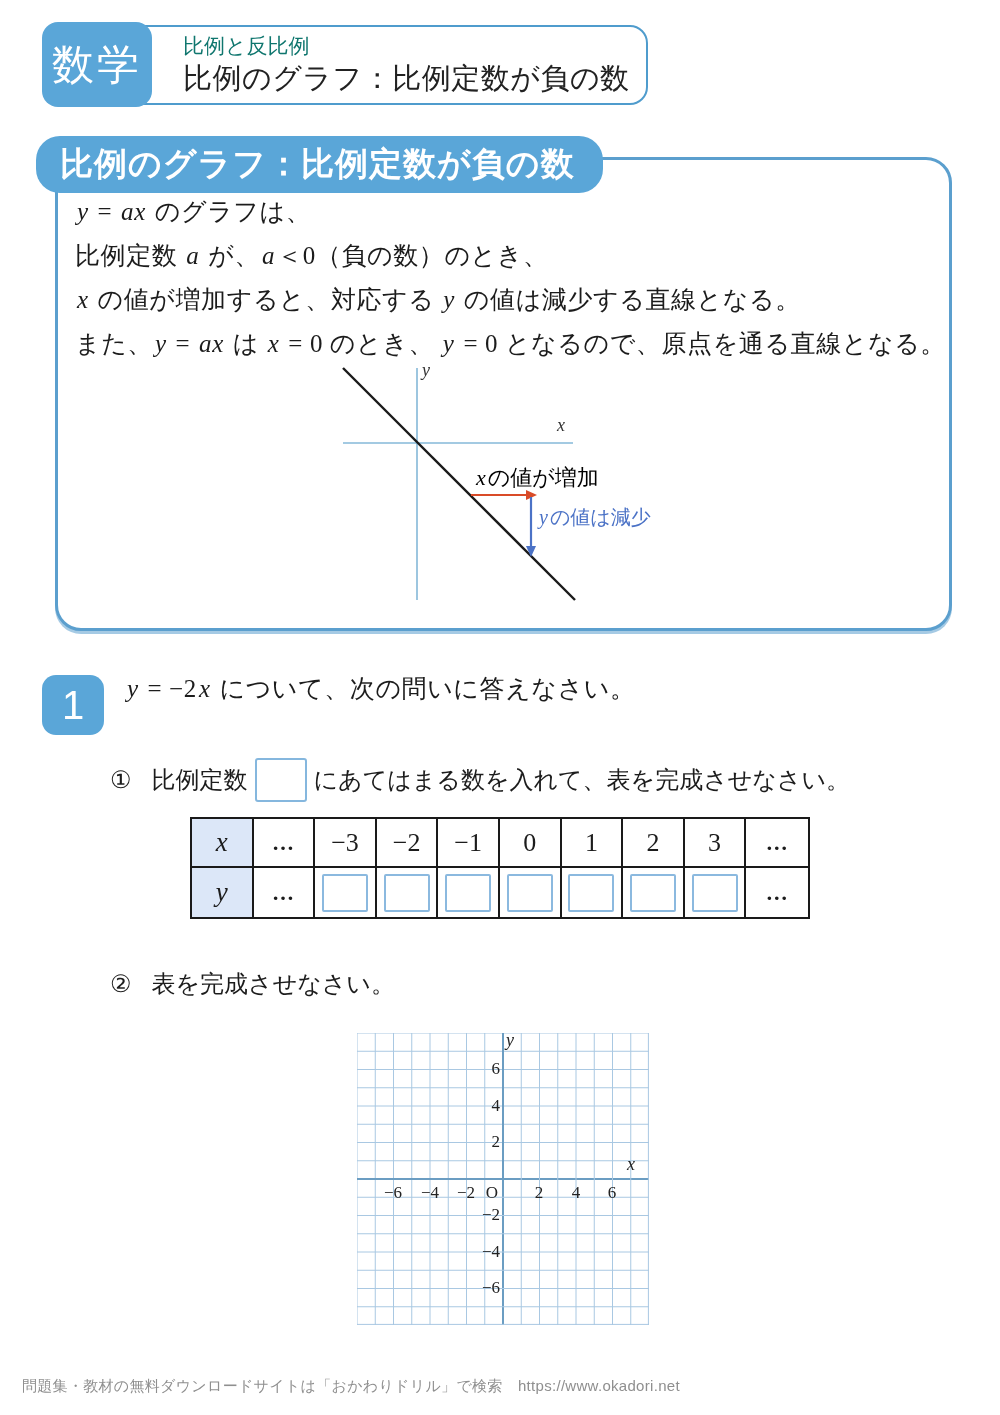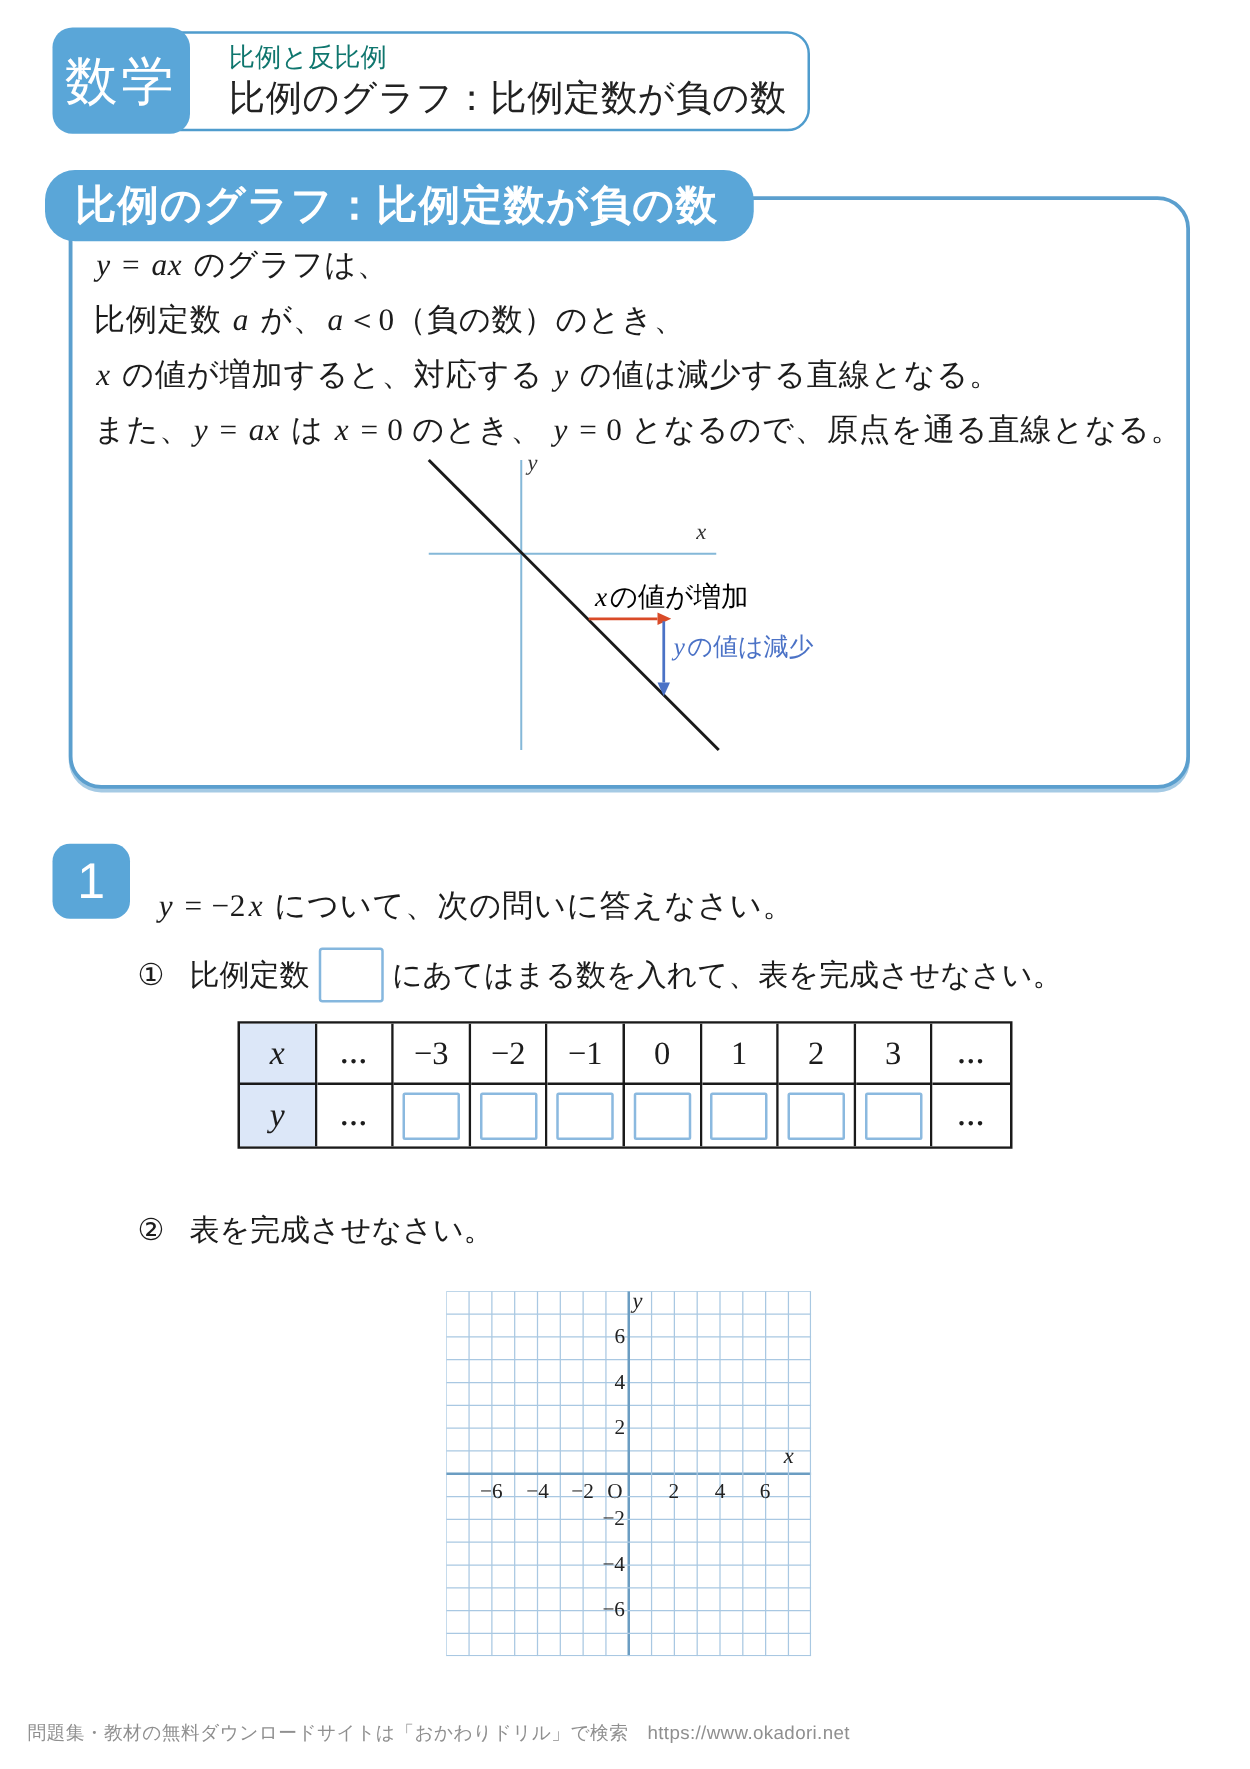--- a/index.html
+++ b/index.html
@@ -36,21 +36,21 @@
   .expl-graph svg{position:absolute;left:0;top:0;}
   .graph-y-letter{position:absolute;left:92px;top:0px;font-size:18px;font-style:italic;color:#333;}
   .graph-x-letter{position:absolute;left:227px;top:55px;font-size:18px;font-style:italic;color:#333;}
   .graph-label-red{position:absolute;left:144px;top:103px;font-size:22px;color:#000000;white-space:nowrap;}
   .graph-label-blue{position:absolute;left:207px;top:144px;font-size:20px;color:#4b72c6;white-space:nowrap;}
 
   
   .q1-badge{position:absolute;left:42px;top:675px;width:62px;height:60px;background:#5aa6d8;
             border-radius:14px;color:#fff;display:flex;align-items:center;justify-content:center;
             font-size:40px;}
-  .q1-text{position:absolute;left:125px;top:708px;font-size:25px;letter-spacing:0.6px;white-space:nowrap;}
+  .q1-text{position:absolute;left:125px;top:672px;font-size:25px;letter-spacing:0.6px;white-space:nowrap;}
 
   .sub1{position:absolute;left:110px;top:758px;font-size:24px;display:flex;align-items:center;white-space:nowrap;}
   .subnum{margin-right:20px;}
   .inline-answer-box{width:52px;height:44px;border:2.5px solid #85b7de;border-radius:3px;
                      background:#fff;margin:0 7px;box-sizing:border-box;flex:0 0 auto;}
 
   
   .vtable{position:absolute;left:190px;top:817px;width:620px;height:102px;border:2px solid #1a1a1a;
           display:grid;grid-template-columns:repeat(10,1fr);grid-template-rows:1fr 1fr;box-sizing:border-box;background:#fff;}
   .tcell{border-right:2px solid #1a1a1a;border-bottom:2px solid #1a1a1a;display:flex;align-items:center;

